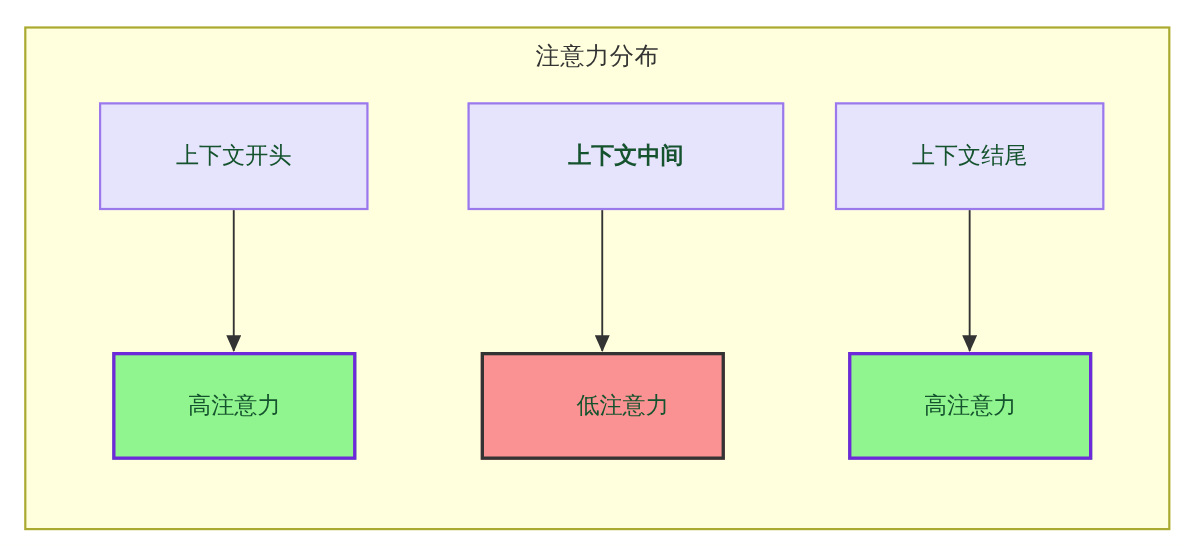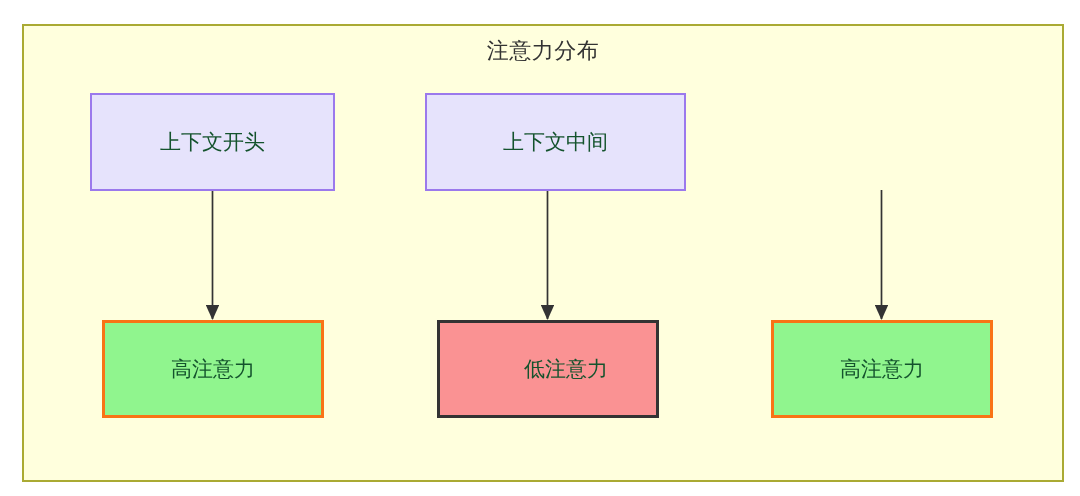--- a/index.html
+++ b/index.html
@@ -70,21 +70,21 @@
     white-space: nowrap;
   }
 
   .node.context {
     background: #e6e3fc;
     border: 2px solid #9b79ec;
   }
 
   .node.attn-high {
     background: #90f58e;
-    border: 3px solid #f97316;
+    border: 3px solid #6d28d9;
   }
 
   .node.attn-low {
     background: #fa9293;
     border: 3px solid #333333;
     padding-left: 36px;
   }
 </style>
 </head>
 <body>
@@ -103,24 +103,27 @@
     </defs>
     <line x1="212.5" y1="190" x2="212.5" y2="319" stroke="#333333" stroke-width="1.7" marker-end="url(#arrowhead)"></line>
     <line x1="547.5" y1="190" x2="547.5" y2="319" stroke="#333333" stroke-width="1.7" marker-end="url(#arrowhead)"></line>
     <line x1="881.5" y1="190" x2="881.5" y2="319" stroke="#333333" stroke-width="1.7" marker-end="url(#arrowhead)"></line>
   </svg>
 
   <div class="node context" style="left:90px; top:93px; width:245px; height:98px;">
     <span>上下文开头</span>
   </div>
 
-  <div class="node context" style="left:425px; top:93px; width:261px; height:98px;">
+  <div class="node context" style="left:425px; top:93px; width:288px; height:98px;font-weight:bold;">
     <span>上下文中间</span>
   </div>
 
+  <div class="node context" style="left:759px; top:93px; width:245px; height:98px;">
+    <span>上下文结尾</span>
+  </div>
 
   <div class="node attn-high" style="left:102px; top:320px; width:222px; height:98px;">
     <span>高注意力</span>
   </div>
 
   <div class="node attn-low" style="left:437px; top:320px; width:222px; height:98px;">
     <span>低注意力</span>
   </div>
 
   <div class="node attn-high" style="left:771px; top:320px; width:222px; height:98px;">

